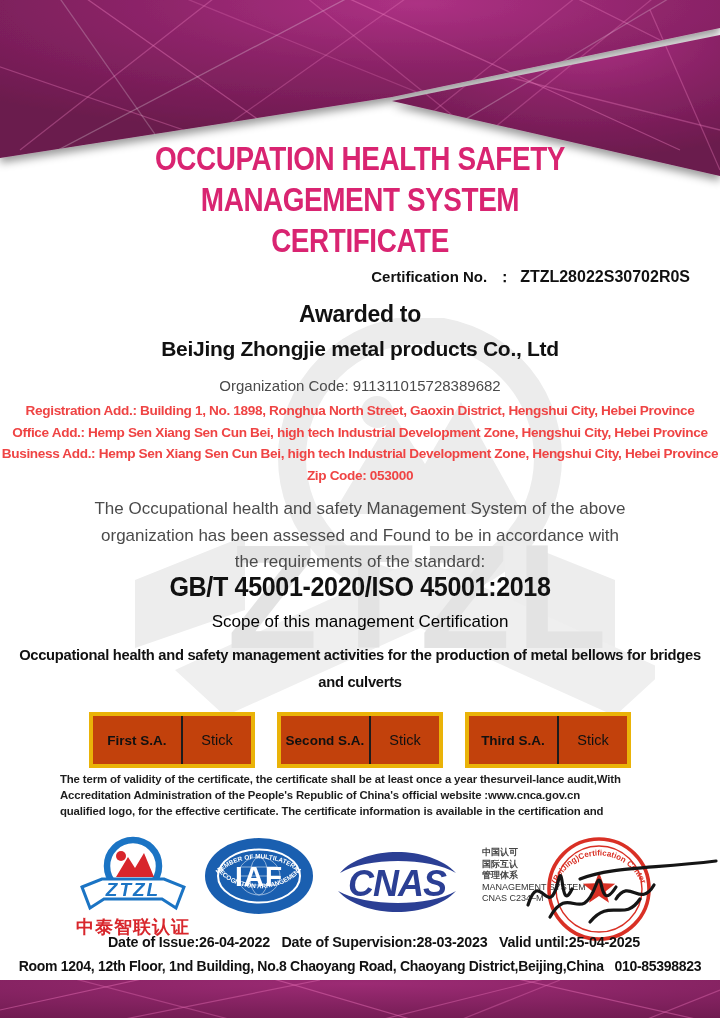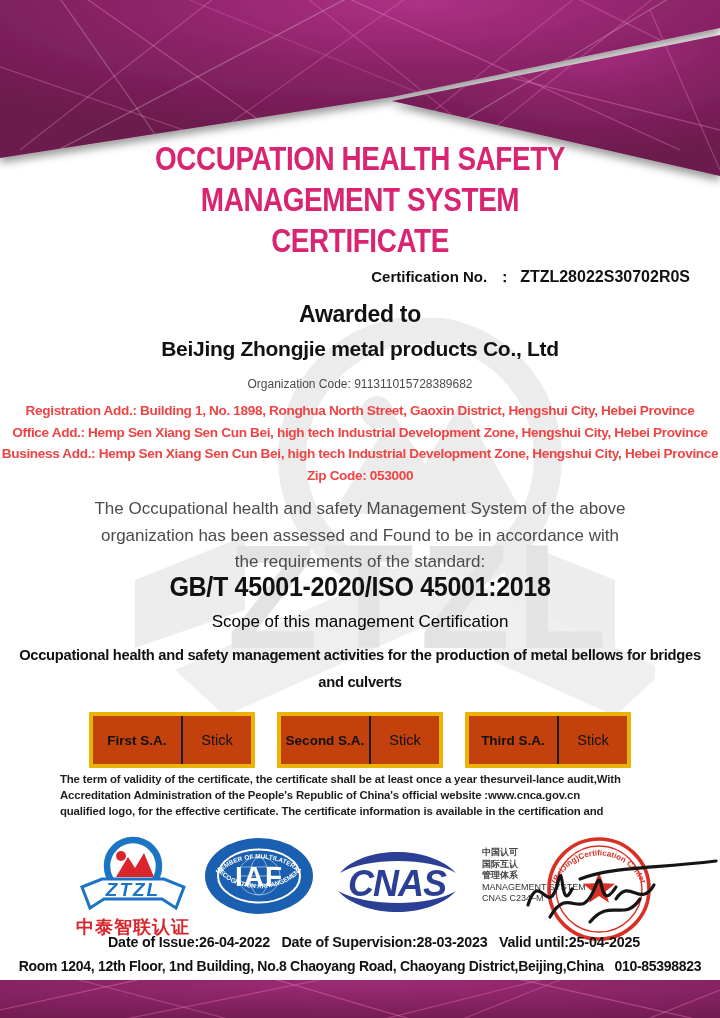--- a/index.html
+++ b/index.html
@@ -17,21 +17,21 @@
   
   .z{z-index:2;}
   .title{top:138px;text-align:center;color:#d92471;font-weight:700;font-size:34px;
          line-height:41px;transform:scaleX(.82);letter-spacing:-.5px;}
   .cert-line{top:268px;text-align:right;padding-right:30px;box-sizing:border-box;
              font-weight:700;font-size:15px;}
   .cert-line .sep{margin:0 8px 0 10px;}
   .cert-line .num{font-size:16px;}
   .awarded{top:301px;text-align:center;font-weight:700;font-size:23px;letter-spacing:-.3px;}
   .company{top:337px;text-align:center;font-weight:700;font-size:21px;letter-spacing:-.3px;}
-  .orgcode{top:377px;text-align:center;font-size:12px;color:#4a4a4a;}
+  .orgcode{top:377px;text-align:center;font-size:15px;color:#4a4a4a;}
   .addresses{top:400px;text-align:center;font-weight:700;font-size:13.6px;line-height:21.5px;
              letter-spacing:-.35px;color:#ef4444;}
   .addresses p{margin:0;}
   .addresses .one-line{white-space:nowrap;}
   .statement{top:496px;text-align:center;font-size:17px;color:#4b4b4b;line-height:26.5px;}
   .standard{top:572px;text-align:center;font-weight:700;font-size:27px;letter-spacing:-.4px;
             transform:scaleX(.93);}
   .scope-head{top:612px;text-align:center;font-size:17px;color:#000000;}
   .scope-text{top:641px;text-align:center;font-weight:700;font-size:15.5px;line-height:27px;
               letter-spacing:-.3px;transform:scaleX(.95);}

